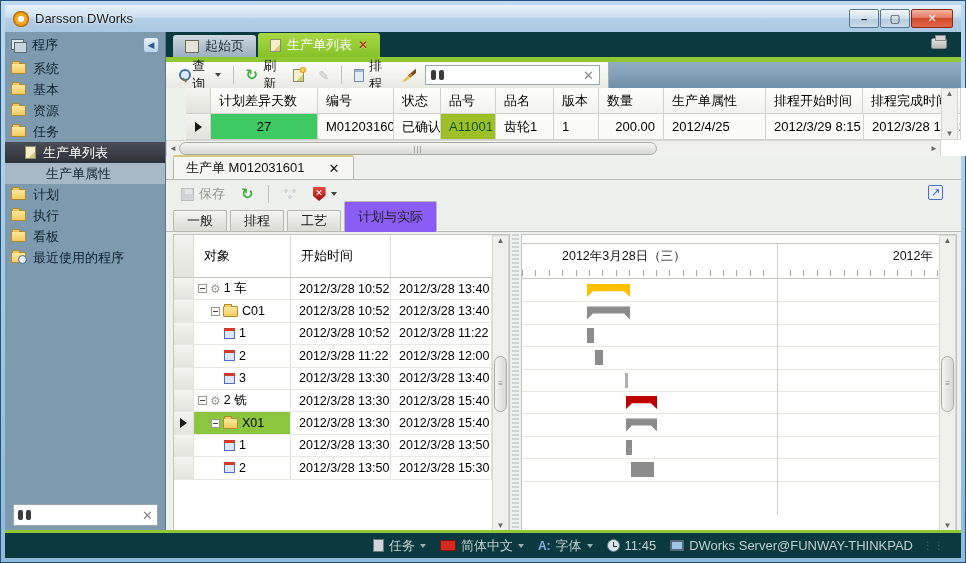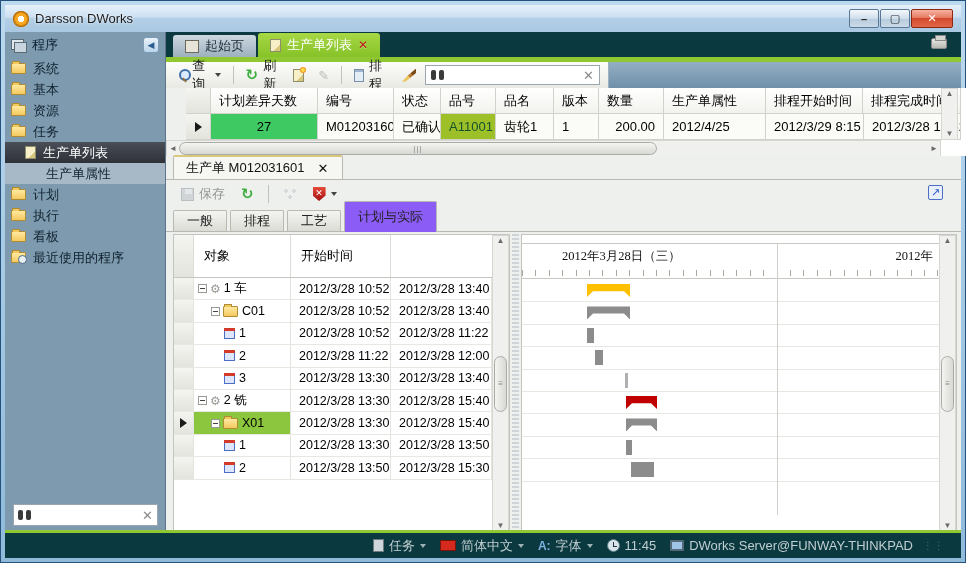--- a/index.html
+++ b/index.html
@@ -96,21 +96,21 @@
 
   .vscroll { position:absolute; width:17px; background:#f0f0ee; border:1px solid #d7d7d2; display:flex; flex-direction:column; align-items:center; justify-content:space-between; padding:1px; }
   .hscroll { height:17px; background:#f0f0ee; border:1px solid #d7d7d2; display:flex; align-items:center; padding:0 2px; position:absolute; }
   .sarrow { color:#6a6a6a; font-size:8px; line-height:8px; }
   .sthumb { background:linear-gradient(180deg,#f4f4f2,#d8d8d4); border:1px solid #ababa6; border-radius:8px; height:13px; display:flex; align-items:center; justify-content:center; color:#8a8a8a; font-size:8px; letter-spacing:1px; }
   .vthumb { background:linear-gradient(90deg,#f4f4f2,#d8d8d4); border:1px solid #ababa6; border-radius:8px; width:13px; flex:none; display:flex; align-items:center; justify-content:center; color:#8a8a8a; font-size:8px; }
 
   
   .docpanel { position:absolute; left:0; top:124px; right:0; bottom:0; }
   .doc-tabrow { position:absolute; left:0; top:0; right:0; height:24px; border-bottom:1px solid #b9b9b2; background:#eef0ee; }
-  .doc-tab { position:absolute; left:7px; bottom:0; height:24px; display:flex; align-items:center; gap:13px; padding:0 12px; background:#f6f6f3; border:1px solid #b9b9b2; border-bottom:none; border-top:2px solid #d8c87e; border-radius:2px 2px 0 0; font-size:13px; color:#111; }
+  .doc-tab { position:absolute; left:7px; bottom:0; height:24px; display:flex; align-items:center; gap:24px; padding:0 12px; background:#f6f6f3; border:1px solid #b9b9b2; border-bottom:none; border-top:2px solid #d8c87e; border-radius:2px 2px 0 0; font-size:13px; color:#111; }
   .doc-toolbar { position:absolute; left:0; top:25px; right:0; height:26px; background:#eef0ee; display:flex; align-items:center; padding:0 10px; gap:6px; }
   .disk-icon { width:13px; height:13px; background:#aeb6bf; border:1px solid #7d858e; position:relative; }
   .disk-icon::before { content:""; position:absolute; left:3px; top:0; width:7px; height:5px; background:#d7dde3; }
   .flow-icon { width:14px; height:12px; background:radial-gradient(circle at 3px 3px,#b9bfc6 0 2px,transparent 2px),radial-gradient(circle at 11px 3px,#b9bfc6 0 2px,transparent 2px),radial-gradient(circle at 7px 9px,#b9bfc6 0 2px,transparent 2px); }
   .shield-icon { width:13px; height:14px; background:linear-gradient(180deg,#e84a3a,#a01010); clip-path:polygon(0 0,100% 0,100% 60%,50% 100%,0 60%); color:#fff; font-size:9px; font-weight:bold; text-align:center; line-height:12px; }
   .extlink-icon { position:absolute; right:18px; top:4px; width:15px; height:15px; border:1px solid #4a6fc4; border-radius:2px; background:#e8eefb; color:#3a5fc0; font-size:11px; line-height:13px; text-align:center; }
 
   .inner-tabs { position:absolute; left:0; top:51px; right:0; height:25px; display:flex; align-items:flex-end; padding-left:7px; border-bottom:1px solid #b9b9b2; }
   .itab { height:21px; padding:0 13px; display:flex; align-items:center; background:linear-gradient(180deg,#f4f4f1,#dcdcd6); border:1px solid #b9b9b2; border-bottom:none; margin-right:3px; border-radius:2px 2px 0 0; font-size:13px; color:#222; }
   .itab.active { height:31px; background:#8b5cf6; margin-bottom:-1px; }
@@ -127,21 +127,21 @@
   .expander::before { content:""; position:absolute; left:1px; top:3px; width:5px; height:1px; background:#444; }
   .gear-glyph { color:#9a9a94; font-size:12px; margin-right:3px; }
   .task-icon { width:11px; height:11px; background:#dde6fa; border:1px solid #4a6fc4; position:relative; flex:none; margin-right:4px; }
   .task-icon::before { content:""; position:absolute; left:-1px; top:-1px; right:-1px; height:3px; background:#d33a2a; }
   .tree-vscroll { right:0; top:0; bottom:17px; }
   .tree-hscroll { left:0; bottom:0; width:318px; }
 
   .splitter { position:absolute; left:346px; top:2px; width:7px; bottom:8px; background:repeating-linear-gradient(180deg,#cfd4d8 0 2px,#eef0ee 2px 4px); }
 
   .ganttwrap { position:absolute; left:355px; top:2px; right:4px; bottom:8px; background:#fff; border:1px solid #c5c5bf; }
-  .gantt-inner { position:absolute; left:0; top:0; right:17px; bottom:17px; overflow:hidden;font-family:Liberation Serif, serif; }
+  .gantt-inner { position:absolute; left:0; top:0; right:17px; bottom:17px; overflow:hidden; }
   .gantt-head { position:absolute; left:0; top:8px; right:0; height:36px; border-top:1px solid #c9c9c3; border-bottom:1px solid #c9c9c3; }
   .gh-label { position:absolute; top:4px; font-size:12.5px; color:#111; }
   .gh-ticks { position:absolute; left:0; right:0; bottom:2px; height:6px; background:repeating-linear-gradient(90deg,#a8a8a2 0 1px,transparent 1px 13.4px); }
   .gantt-rows { position:absolute; left:0; top:45px; right:0; bottom:0; }
   .grow { position:absolute; left:0; right:0; height:22.4px; border-bottom:1px solid #e8e8e2; }
   .gbar { position:absolute; top:4px; height:13px; }
   .gbar.summary { clip-path:polygon(0 0,100% 0,100% 100%,calc(100% - 6px) 55%,6px 55%,0 100%); }
   .gbar.task { top:3px; height:15px; }
   .gantt-divider { position:absolute; left:255px; top:8px; bottom:17px; width:1px; background:#d0d0ca; }
   .gantt-vscroll { right:0; top:0; bottom:17px; }

